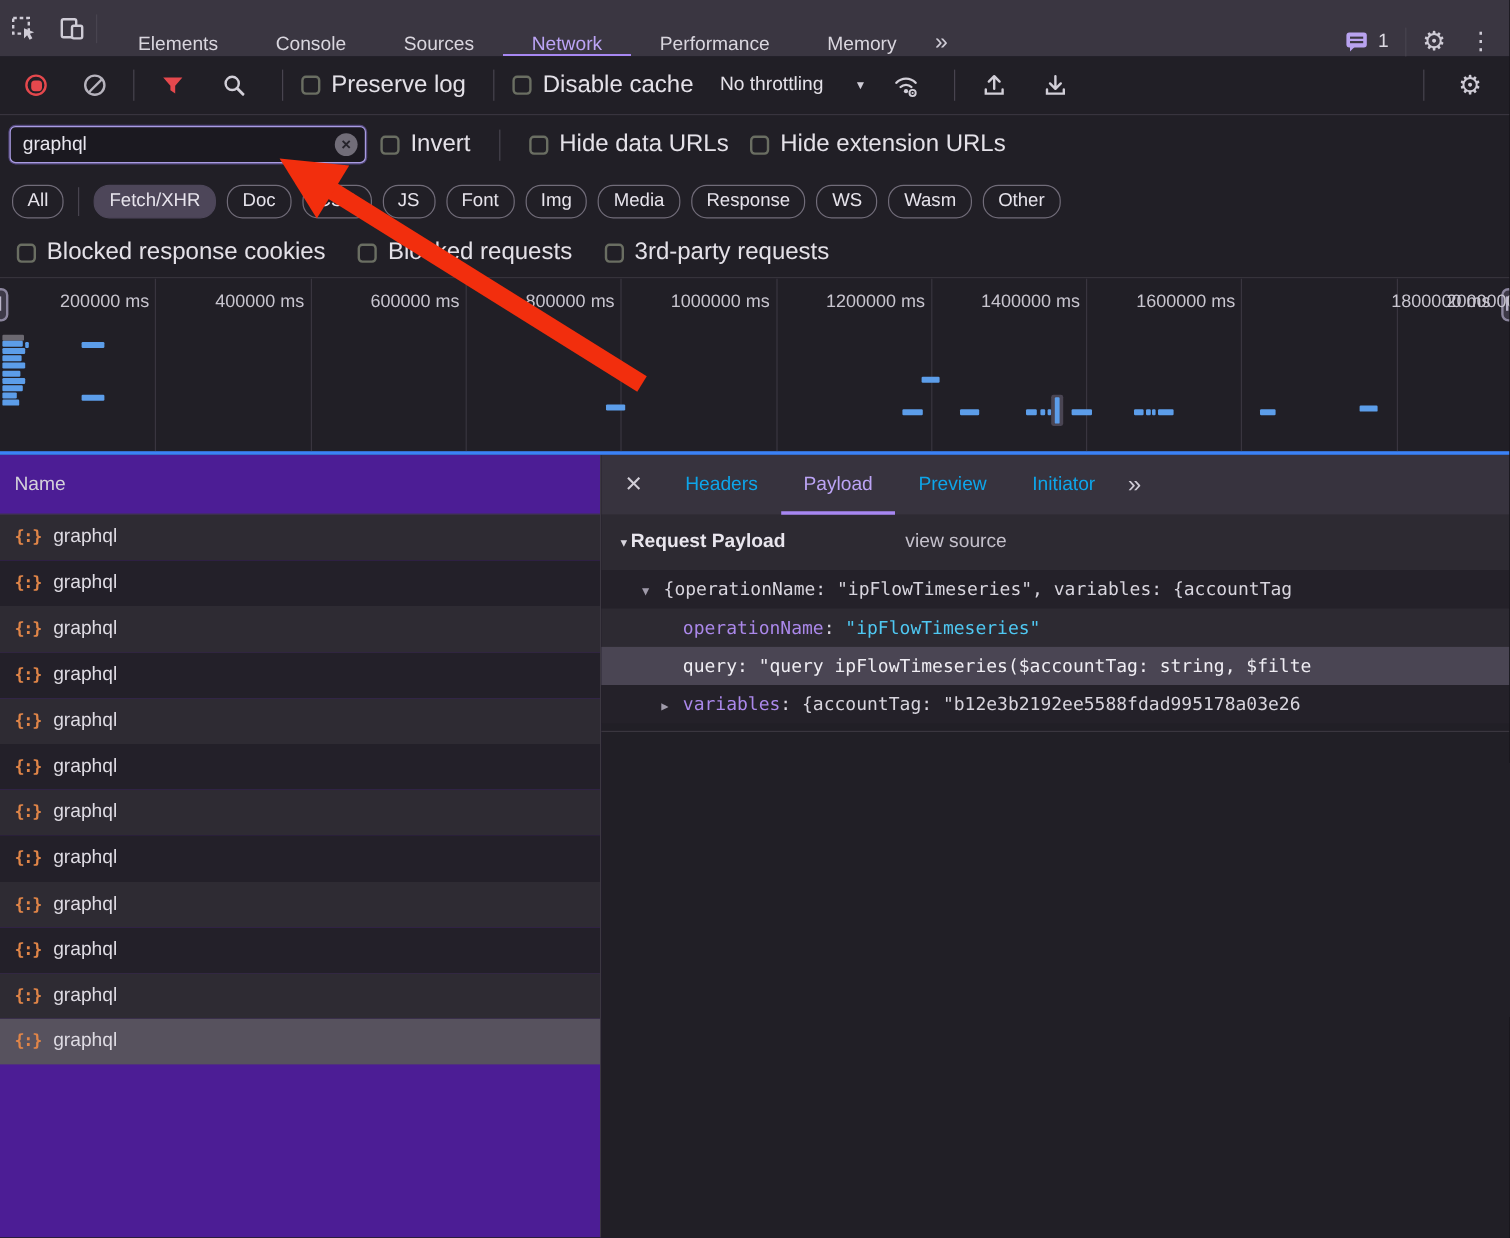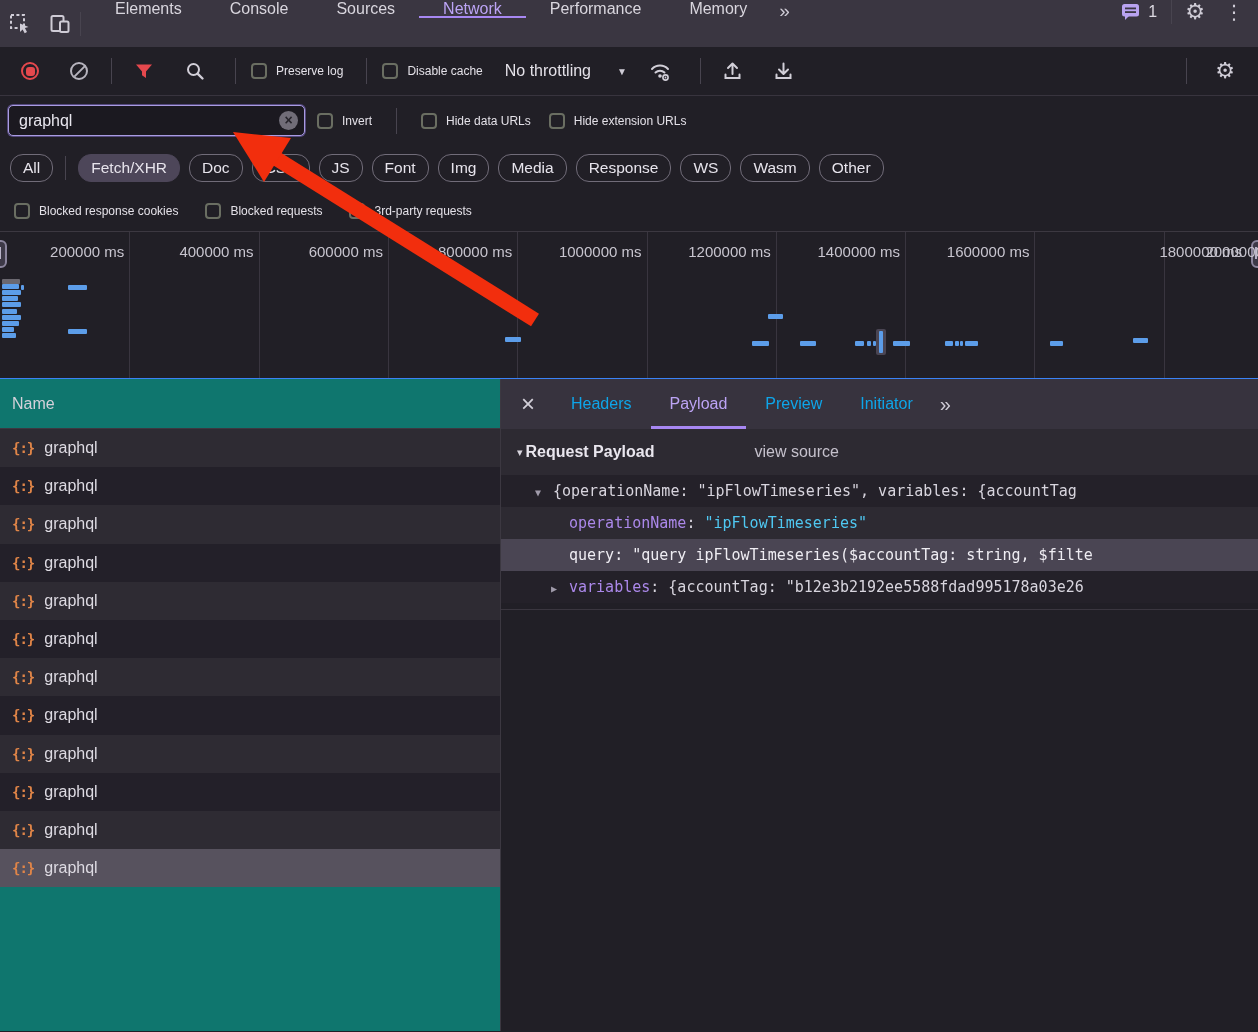--- a/index.html
+++ b/index.html
@@ -5,21 +5,21 @@
   * { margin:0; padding:0; box-sizing:border-box; }
   html,body { background:#141217; }
   .app {
     position:relative; width:1258px; height:1032px; overflow:hidden;
     background:#211f26; font-family:"Liberation Sans", sans-serif;
     color:#d9d6de; user-select:none;
   }
   .vdiv { width:1px; height:26px; background:#48444f; flex:0 0 1px; }
 
   
-  .tabbar { height:47px; background:#3a3641; display:flex; align-items:flex-start; }
+  .tabbar { height:47px; background:#3a3641; display:flex; align-items:flex-end; }
   .tabbar .icon-btn { display:flex; align-items:center; justify-content:center; width:40px; height:100%; }
   .tabbar .vdiv { align-self:center; height:24px; }
   .tabs { display:flex; align-items:stretch; margin-left:10px; }
   .tab { display:flex; align-items:center; padding:0 24px; font-size:16px; color:#d9d6de; cursor:default; position:relative; }
   .tab.active { color:#bca4f5; box-shadow: inset 0 -2px 0 #a787f2; }
   .more-tabs { display:flex; align-items:center; font-size:19px; letter-spacing:-2px; color:#cfccd6; padding:0 8px; }
   .tabbar-right { margin-left:auto; display:flex; align-items:center; gap:0; }
   .bubble-wrap { display:flex; align-items:center; gap:6px; padding:0 14px; }
   .bubble-count { font-size:16px; color:#dcd9e1; }
   .glyph-btn { font-size:22px; color:#cfccd6; padding:0 13px; line-height:1; }
@@ -28,21 +28,21 @@
   
   .nettoolbar { height:49px; background:#211f26; border-bottom:1px solid #38343e; display:flex; align-items:center; }
   .rec-btn { width:18px; height:18px; border:2.5px solid #e5484d; border-radius:50%; margin-left:21px; position:relative; }
   .rec-btn::after { content:""; position:absolute; inset:2.5px; background:#e5484d; border-radius:3px; }
   .block-btn { width:18px; height:18px; border:2px solid #b6b3bd; border-radius:50%; margin-left:31px; position:relative; }
   .block-btn::after { content:""; position:absolute; left:7px; top:-1px; width:2px; height:16px; background:#b6b3bd; transform:rotate(45deg); }
   .nettoolbar .vdiv { margin:0 15px 0 23px; }
   .tb-icon { display:flex; align-items:center; justify-content:center; width:34px; height:34px; }
   .cb { display:flex; align-items:center; gap:9px; cursor:default; }
   .cb .box { width:16px; height:16px; border:2px solid #6a6e62; border-radius:4px; background:transparent; flex:0 0 16px; }
-  .cb .cbl { font-size:12px; color:#e4e1e8; white-space:nowrap; }
+  .cb .cbl { font-size:20px; color:#e4e1e8; white-space:nowrap; }
   .throttle { display:flex; align-items:center; gap:26px; margin-left:22px; font-size:16px; color:#e4e1e8; }
   .throttle .caret { font-size:10px; color:#cfccd6; }
   .spacer { flex:1; }
 
   
   .filterrow { height:49px; display:flex; align-items:center; }
   .filter-input-wrap { position:relative; margin-left:8px; width:297px; }
   .filter-input {
     width:297px; height:31px; background:#1b1920; border:1px solid #a99ce1; border-radius:5px;
     box-shadow:0 0 0 1px #55497e; color:#e8e6ee; font-size:16px; font-family:"Liberation Sans",sans-serif;
@@ -61,33 +61,33 @@
     border:1.5px solid #716c79; border-radius:13px; padding:4px 12px; margin-right:9px; white-space:nowrap; cursor:default;
   }
   .chip.active { background:#4d4659; border-color:#4d4659; }
   .chipsrow .vdiv { margin:0 12px 0 3px; height:24px; }
 
   
   .blockedrow { height:42px; display:flex; align-items:center; padding-left:14px; border-bottom:1px solid #3c3841; }
   .blockedrow .cb { margin-right:27px; }
 
   
-  .overview { position:relative; height:147px; border-bottom:1px solid #3b82f6; background:#211f26; overflow:hidden; }
+  .overview { position:relative; height:147px; border-bottom:3px solid #3b82f6; background:#211f26; overflow:hidden; }
   .gridline { position:absolute; top:0; bottom:0; width:1px; background:#39353f; }
   .ticklabel { position:absolute; top:11px; transform:translateX(-100%); font-size:15px; color:#c8c5cf; white-space:nowrap; }
   .obar { position:absolute; height:5px; border-radius:1px; background:#5c9de9; }
   .obar.gray { background:#6b6870; }
   .marker-box { position:absolute; background:#4a4553; border-radius:2px; }
   .marker-bar { position:absolute; background:#5c9de9; border-radius:1px; }
   .ov-handle { position:absolute; top:8px; width:12px; height:28px; background:#3d3947; border:2px solid #8b859d; border-radius:7px; }
   .ov-handle::after { content:""; position:absolute; left:2px; top:5px; width:2px; height:12px; background:#b9b3c8; }
 
   
   .bottom { display:flex; height:652px; }
-  .left-panel { width:501px; border-right:1px solid #3c3841; background:#0f766e; display:flex; flex-direction:column; }
+  .left-panel { width:501px; border-right:1px solid #3c3841; background:#4c1d95; display:flex; flex-direction:column; }
   .list-header { height:50px; border-bottom:1px solid #3c3841; display:flex; align-items:center; padding-left:12px;
     font-size:16px; color:#d4d1da; }
   .req-row { height:38.2px; display:flex; align-items:center; padding-left:12px; cursor:default; }
   .req-row.light { background:#2e2b33; }
   .req-row.dark { background:#232029; }
   .req-row.selected { background:#57525e; }
   .ficon { font-family:"DejaVu Sans Mono",monospace; font-size:14px; font-weight:bold; color:#e08548;
     letter-spacing:-1px; margin-right:10px; }
   .rname { font-size:16px; color:#dedbe3; }
 

